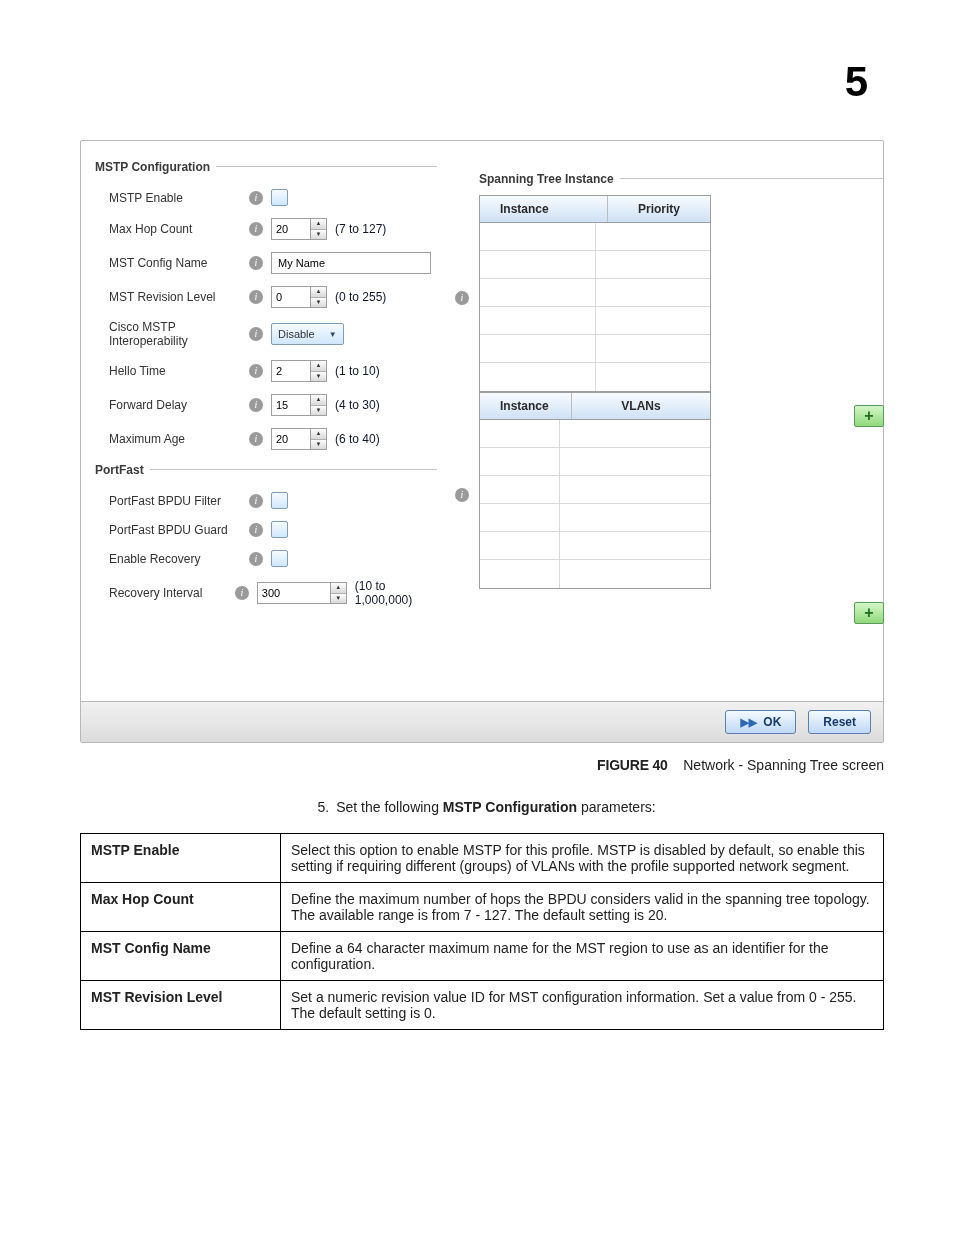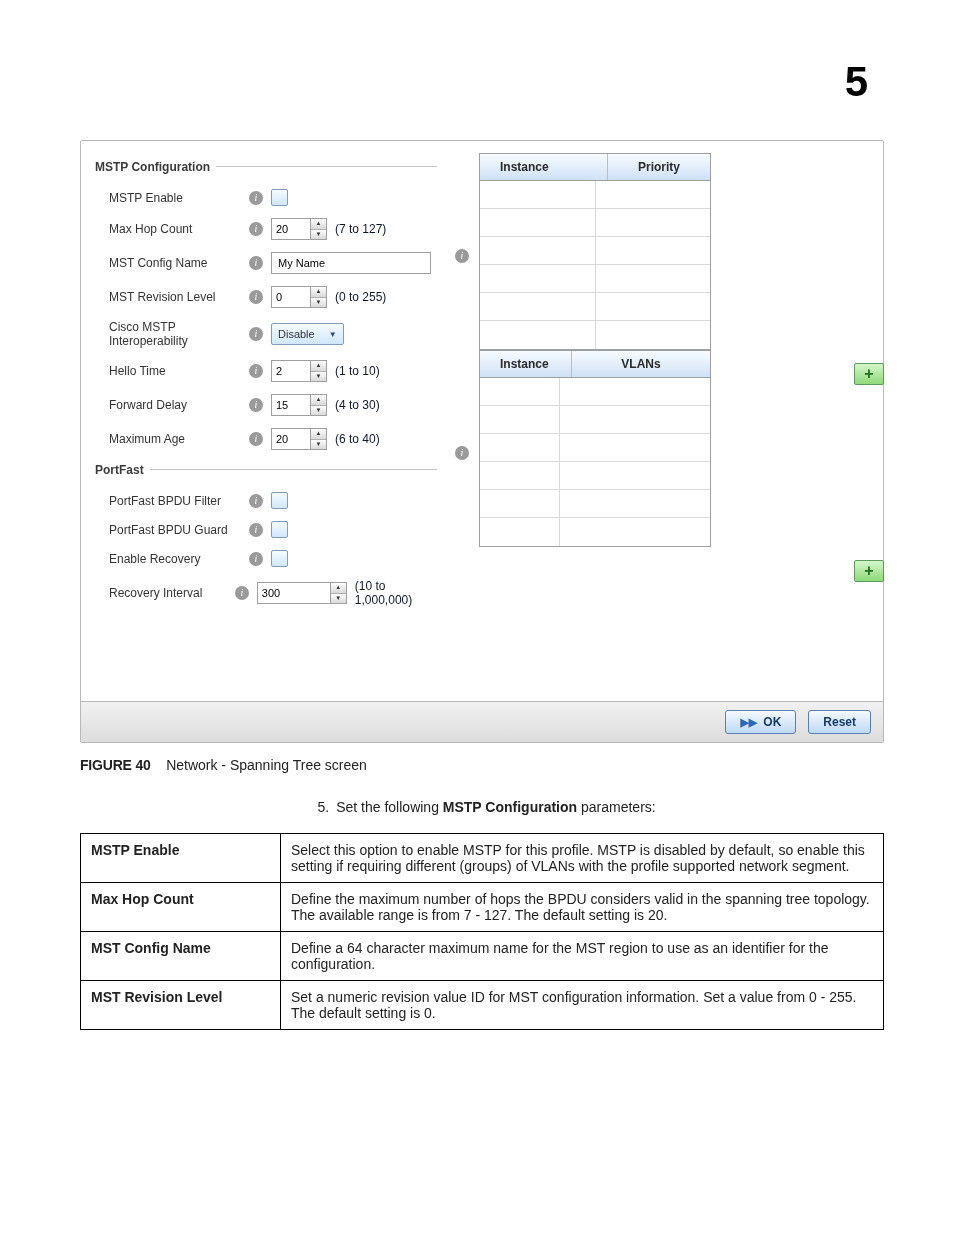--- a/index.html
+++ b/index.html
@@ -71,21 +71,21 @@
   }
   .ui-btn {
     display:inline-flex; align-items:center; gap:6px;
     border:1px solid #5a7fb0; background:linear-gradient(#f4faff,#bfd9f5);
     color:#163a6b; font-size:12px; font-weight:700;
     padding:4px 14px; border-radius:3px; cursor:pointer;
   }
   .ui-btn .glyph { font-size:11px; color:#2b67b5; }
 
   
-  .figcap { margin:14px 0 26px 0; font-size:14px; }
+  .figcap { margin:14px 0 26px 0; font-size:14px;text-align:right; }
   .figcap b { font-weight:800; letter-spacing:-.2px; }
   .step { font-size:14px; margin-left:6px; margin-bottom:18px;text-align:center; }
   .step .n { display:inline-block; width:18px; }
 
   
   table.params { border-collapse:collapse; width:100%; font-size:14px; }
   table.params th, table.params td { border:1px solid #000; padding:8px 10px; vertical-align:top; text-align:left; }
   table.params th { font-weight:700; width:200px; background:#fff; }
 </style>
 </head>
@@ -219,20 +219,24 @@
                 <span class="sp">▲</span>
                 <span class="sp">▼</span>
               </span>
           </span>
           <span class="hint">(10 to 1,000,000)</span>
         </div>
       </div>
 
       <div class="right-col">
 
+        <div class="section-head" style="margin-top:16px">
+          <span class="lbl">Spanning Tree Instance</span>
+          <div class="line"></div>
+        </div>
         <div class="table-wrap">
           <span class="info-icon info-abs">i</span>
           <div class="grid">
             <div class="ghead">
               <div class="gh" style="width:116px">Instance</div>
               <div class="gh" style="flex:1">Priority</div>
             </div>
             <div class="gbody">
               <div class="gr">
                   <div class="gc" style="width:116px"></div>

